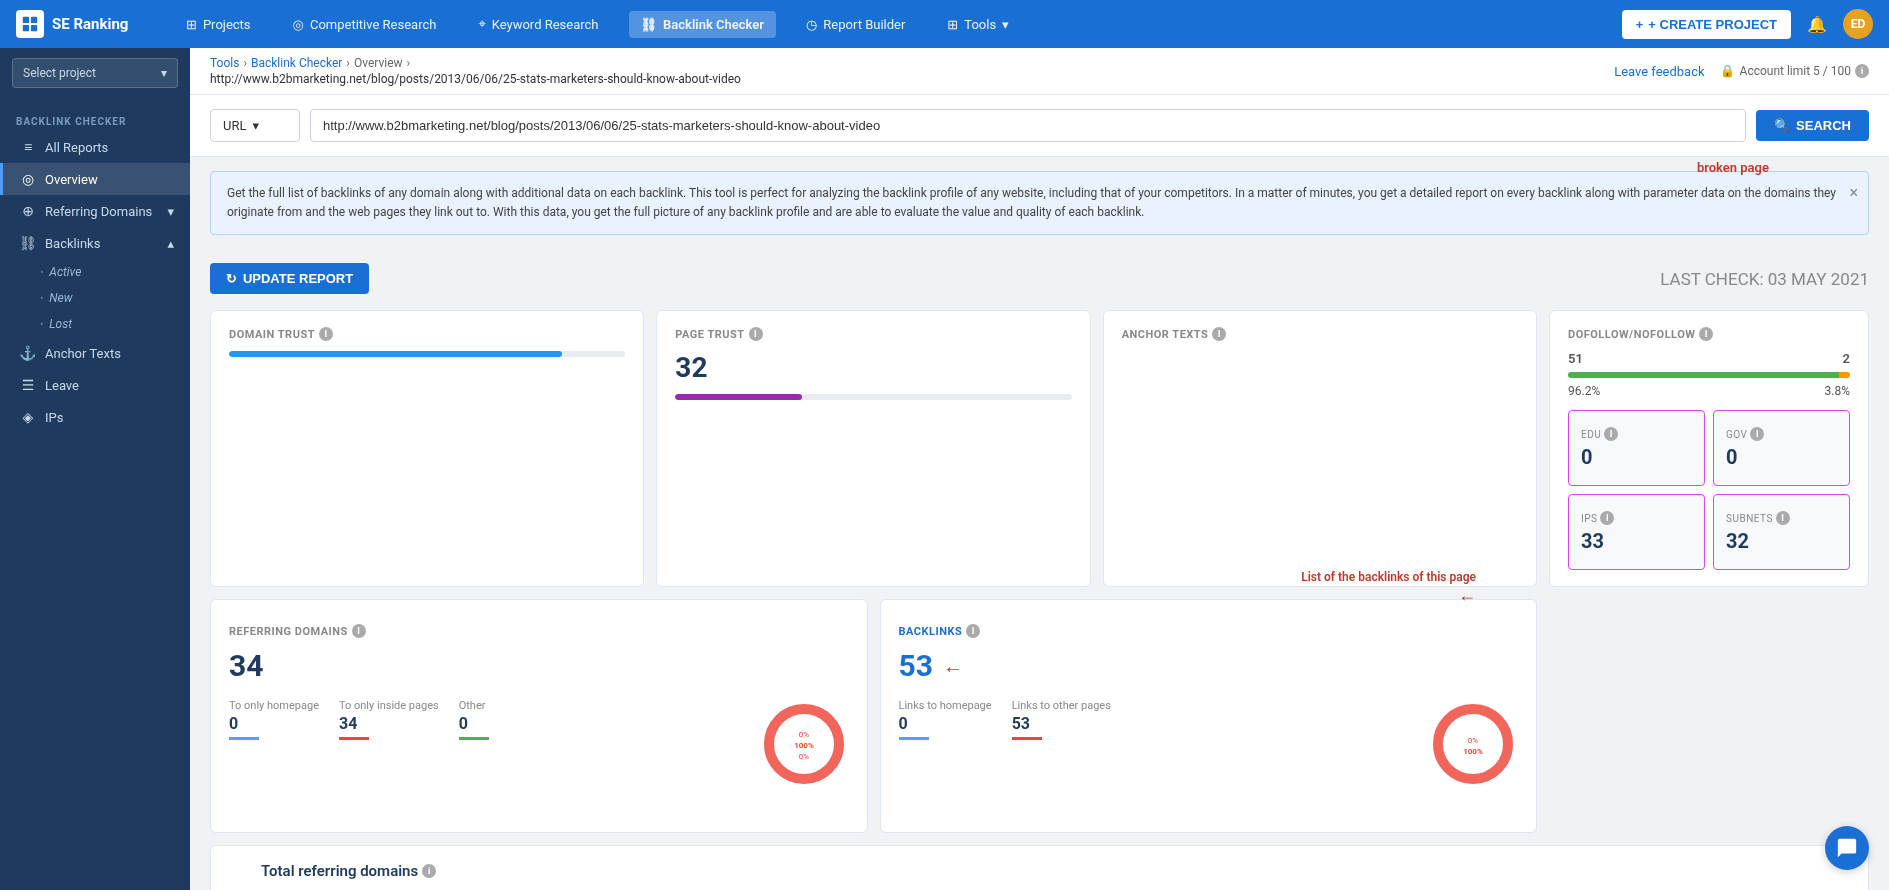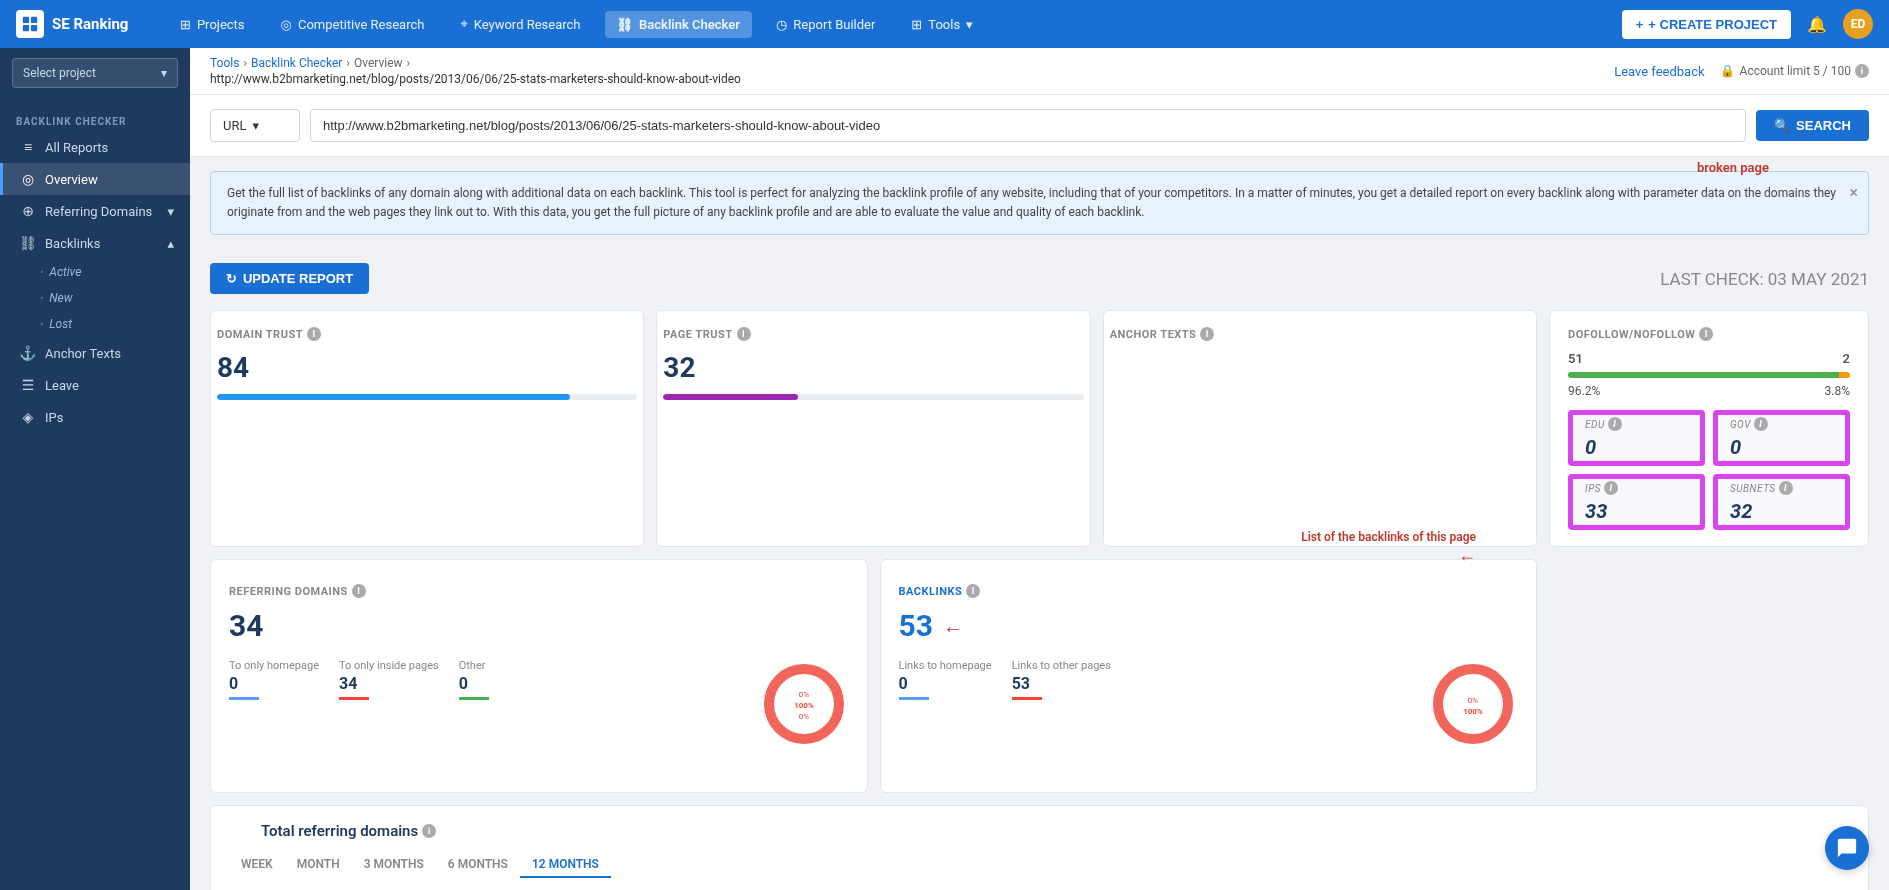--- a/index.html
+++ b/index.html
@@ -5,21 +5,21 @@
     * { box-sizing: border-box; margin: 0; padding: 0; }
     body { font-family: -apple-system, BlinkMacSystemFont, 'Segoe UI', Roboto, sans-serif; background: #f0f2f5; color: #333; font-size: 13px; }
 
     
     .top-nav {
       background: #1a6fd4;
       height: 48px;
       display: flex;
       align-items: center;
       padding: 0 16px;
-      gap: 12px;
+      gap: 18px;
       position: fixed;
       top: 0; left: 0; right: 0;
       z-index: 100;
     }
     .top-nav-brand {
       display: flex; align-items: center; gap: 8px;
       color: white; font-weight: 700; font-size: 15px;
       margin-right: 20px; min-width: 120px;
     }
     .brand-icon {
@@ -153,21 +153,21 @@
       font-size: 13px; display: flex; align-items: center; gap: 6px; font-weight: 600;
     }
     .last-check { font-size: 17px; color: #888; }
 
     
     .stats-grid {
       display: grid; grid-template-columns: 1fr 1fr 1fr 320px;
       gap: 12px; margin-bottom: 12px;
     }
     .stat-card {
-      background: white; border-radius: 6px; padding: 16px 6px;
+      background: white; border-radius: 6px; padding: 16px 18px;
       border: 1px solid #e0e6ef;
     }
     .stat-label {
       font-size: 11px; font-weight: 700; color: #888; text-transform: uppercase;
       letter-spacing: 0.5px; margin-bottom: 10px; display: flex; align-items: center; gap: 4px;
     }
     .stat-value { font-size: 28px; font-weight: 700; color: #1e3a5f; margin-bottom: 10px; }
     .progress-bar-wrap { height: 6px; background: #e8ecf0; border-radius: 3px; overflow: hidden; }
     .progress-bar { height: 100%; border-radius: 3px; }
     .bar-blue { background: #2196f3; }
@@ -177,21 +177,21 @@
     .dofollow-card {
       background: white; border-radius: 6px; padding: 16px 18px;
       border: 1px solid #e0e6ef;
     }
     .dofollow-row {
       display: flex; justify-content: space-between; font-size: 13px;
       font-weight: 600; color: #555; margin-bottom: 6px;
     }
     .dofollow-pcts { display: flex; justify-content: space-between; font-size: 12px; color: #555; margin-bottom: 12px; }
     .dofollow-sub-grid { display: grid; grid-template-columns: 1fr 1fr; gap: 8px; margin-top: 10px; }
-    .dofollow-sub { background: #f7f9fc; border-radius: 4px; padding: 2px 12px; border: 5px solid #d946ef; font-style: italic; }
+    .dofollow-sub { background: #f7f9fc; border-radius: 4px; padding: 16px 12px; border: 1px solid #d946ef; }
     .dofollow-sub-label { font-size: 10px; color: #888; text-transform: uppercase; letter-spacing: 0.5px; margin-bottom: 4px; display: flex; align-items: center; gap: 3px;}
     .dofollow-sub-value { font-size: 20px; font-weight: 700; color: #1e3a5f; }
 
     .domain-card {
       background: white; border-radius: 6px; padding: 24px 18px;
       border: 1px solid #e0e6ef;
     }
     .card-big-value { font-size: 30px; font-weight: 700; color: #1e3a5f; margin: 6px 0 16px; }
 
     
@@ -375,21 +375,20 @@
       <span class="last-check">LAST CHECK: 03 MAY 2021</span>
     </div>
 
     <div class="stats-grid">
 
       <div class="stat-card">
         <div class="stat-label">
           <span>DOMAIN TRUST</span>
           <span class="info-icon">i</span>
         </div>
-        <div class="stat-value">84</div>
         <div class="progress-bar-wrap">
           <div class="progress-bar bar-blue" style="width:84%"></div>
         </div>
       </div>
 
       <div class="stat-card">
         <div class="stat-label">
           <span>PAGE TRUST</span>
           <span class="info-icon">i</span>
         </div>

